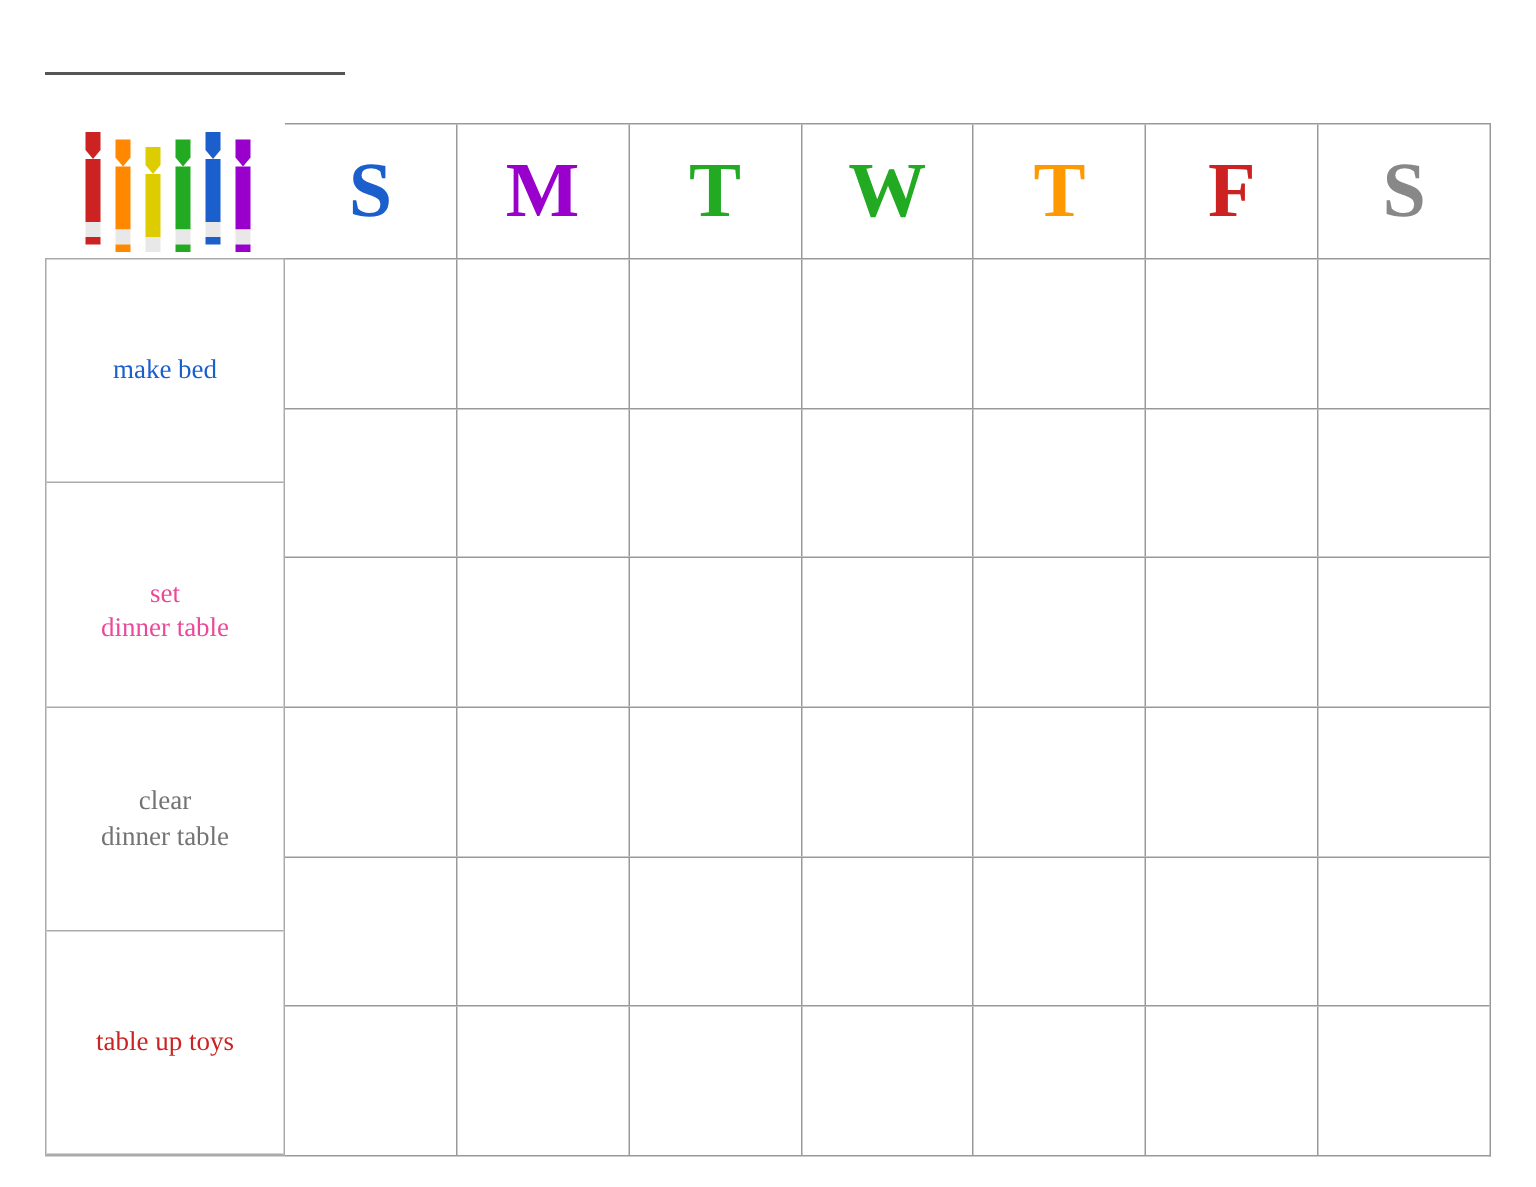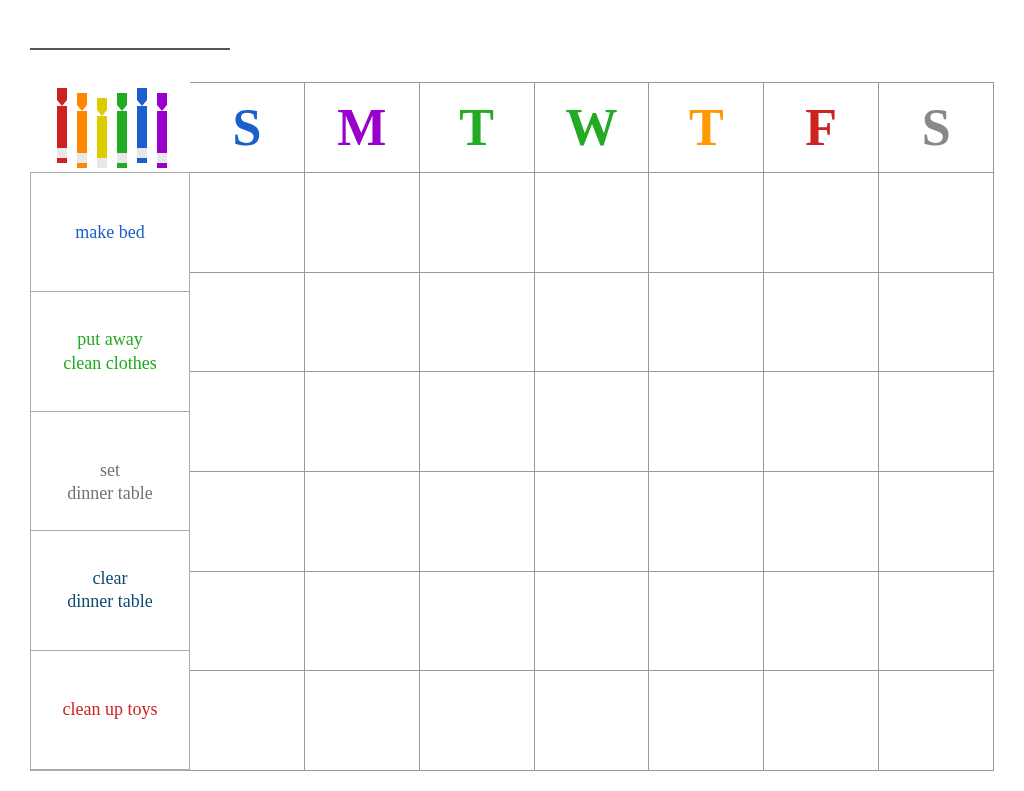--- a/index.html
+++ b/index.html
@@ -199,30 +199,27 @@
             <rect x="10" y="70" width="10" height="5" fill="#9900cc"></rect>
           </g>
         </svg>
       </div>
 
       <div style="flex:1; border:1.5px solid #aaa; display:flex; flex-direction:column;">
         <div class="chore-cell" style="flex:1; border-bottom:1.5px solid #aaa;">
           <span class="chore-text" style="color:#1a5fcc;">make bed</span>
         </div>
         <div class="chore-cell" style="flex:1; border-bottom:1.5px solid #aaa;">
-          <span class="chore-text" style="color:#22aa22;">put away<br>clean clothes</span>
-        </div>
-        <div class="chore-cell" style="flex:1; border-bottom:1.5px solid #aaa;">
-          <span class="chore-text" style="color:#737373;margin-top:22px;">set<br>dinner table</span>
-        </div>
-        <div class="chore-cell" style="flex:1; border-bottom:1.5px solid #aaa;">
-          <span class="chore-text" style="color:#0c4a6e;">clear<br>dinner table</span>
-        </div>
-        <div class="chore-cell" style="flex:1; border-bottom:1.5px solid #aaa;">
-          <span class="chore-text" style="color:#cc2222;">clean up toys</span>
+          <span class="chore-text" style="color:#ec4899;margin-top:22px;">set<br>dinner table</span>
+        </div>
+        <div class="chore-cell" style="flex:1; border-bottom:1.5px solid #aaa;">
+          <span class="chore-text" style="color:#737373;">clear<br>dinner table</span>
+        </div>
+        <div class="chore-cell" style="flex:1; border-bottom:1.5px solid #aaa;">
+          <span class="chore-text" style="color:#cc2222;">table up toys</span>
         </div>
       </div>
     </div>
 
     <div class="days-grid">
 
       <div class="days-header-row">
         <div class="day-header" style="color:#1a5fcc;">S</div>
         <div class="day-header" style="color:#9900cc;">M</div>
         <div class="day-header" style="color:#22aa22;">T</div>

